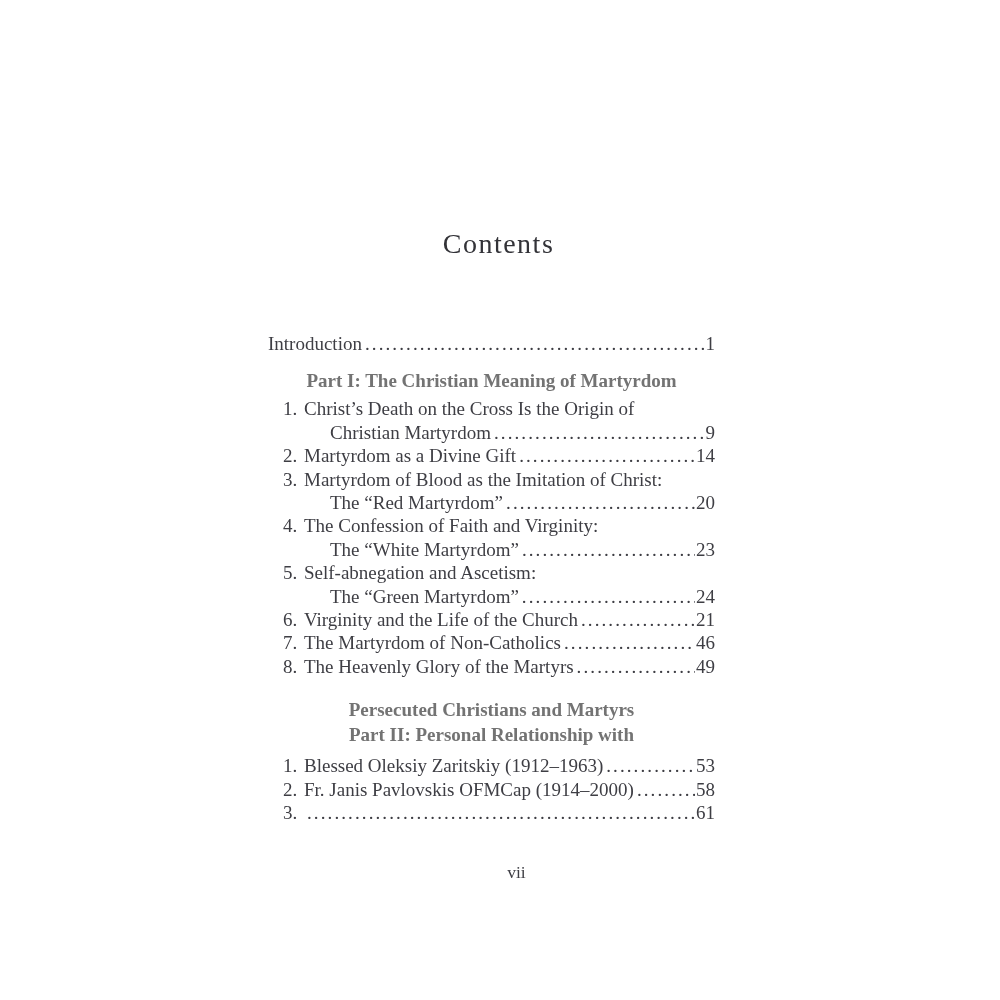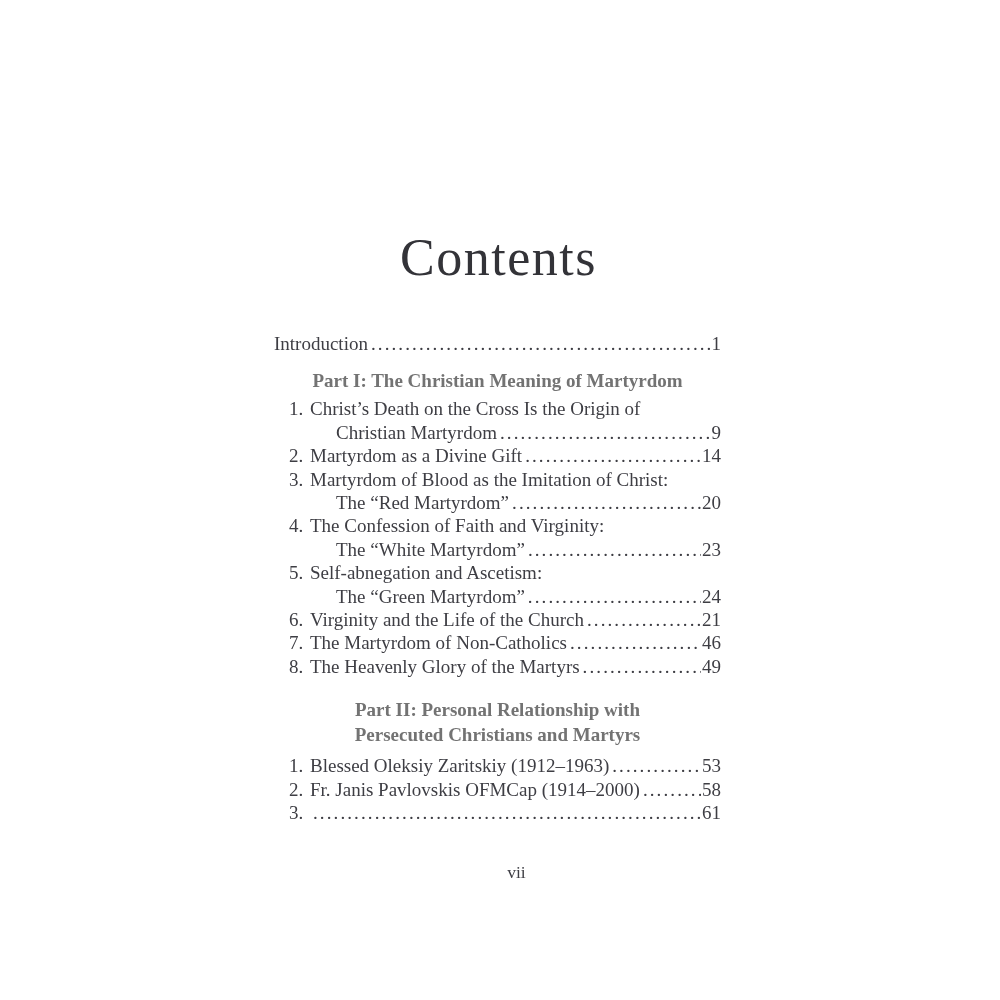--- a/index.html
+++ b/index.html
@@ -16,28 +16,28 @@
     color: #3e3e44;
     overflow: hidden;
   }
   .title {
     position: absolute;
     top: 228px;
     left: 275px;
     width: 447px;
     margin: 0;
     text-align: center;
-    font-size: 52px;
+    font-size: 28px;
     font-weight: 400;
     letter-spacing: 1.5px;
     color: #333338;
   }
   .toc {
     position: absolute;
-    left: 274px;
+    left: 268px;
     top: 332px;
     width: 447px;
     font-size: 19px;
   }
   .row {
     display: flex;
     align-items: baseline;
     line-height: 23.4px;
     white-space: nowrap;
   }
@@ -158,22 +158,22 @@
             <span class="pg">46</span>
           </div>
           <div class="row item">
             <span class="num">8.</span>
             <span class="txt">The Heavenly Glory of the Martyrs</span>
             <span class="dots"></span>
             <span class="pg">49</span>
           </div>
         </div>
         <div class="part-heading second">
+          <div class="heading-line">Persecuted Christians and Martyrs</div>
           <div class="heading-line">Part II: Personal Relationship with</div>
-          <div class="heading-line">Persecuted Christians and Martyrs</div>
         </div>
         <div class="items-2">
           <div class="row item">
             <span class="num">1.</span>
             <span class="txt">Blessed Oleksiy Zaritskiy (1912–1963)</span>
             <span class="dots"></span>
             <span class="pg">53</span>
           </div>
           <div class="row item">
             <span class="num">2.</span>

